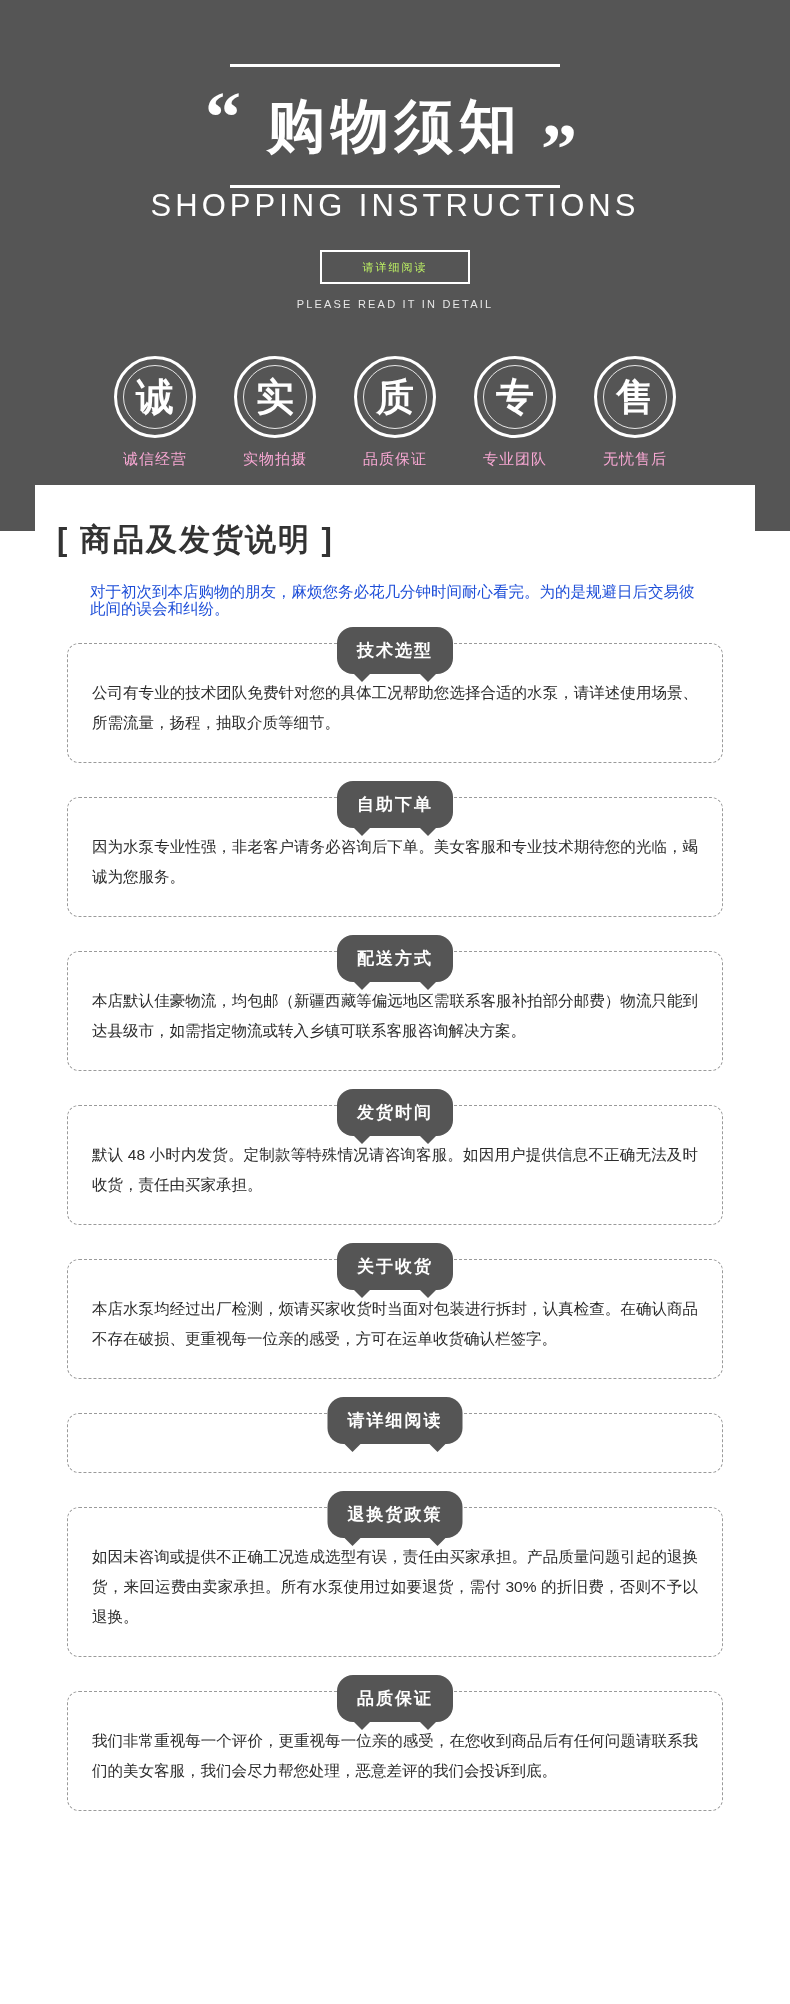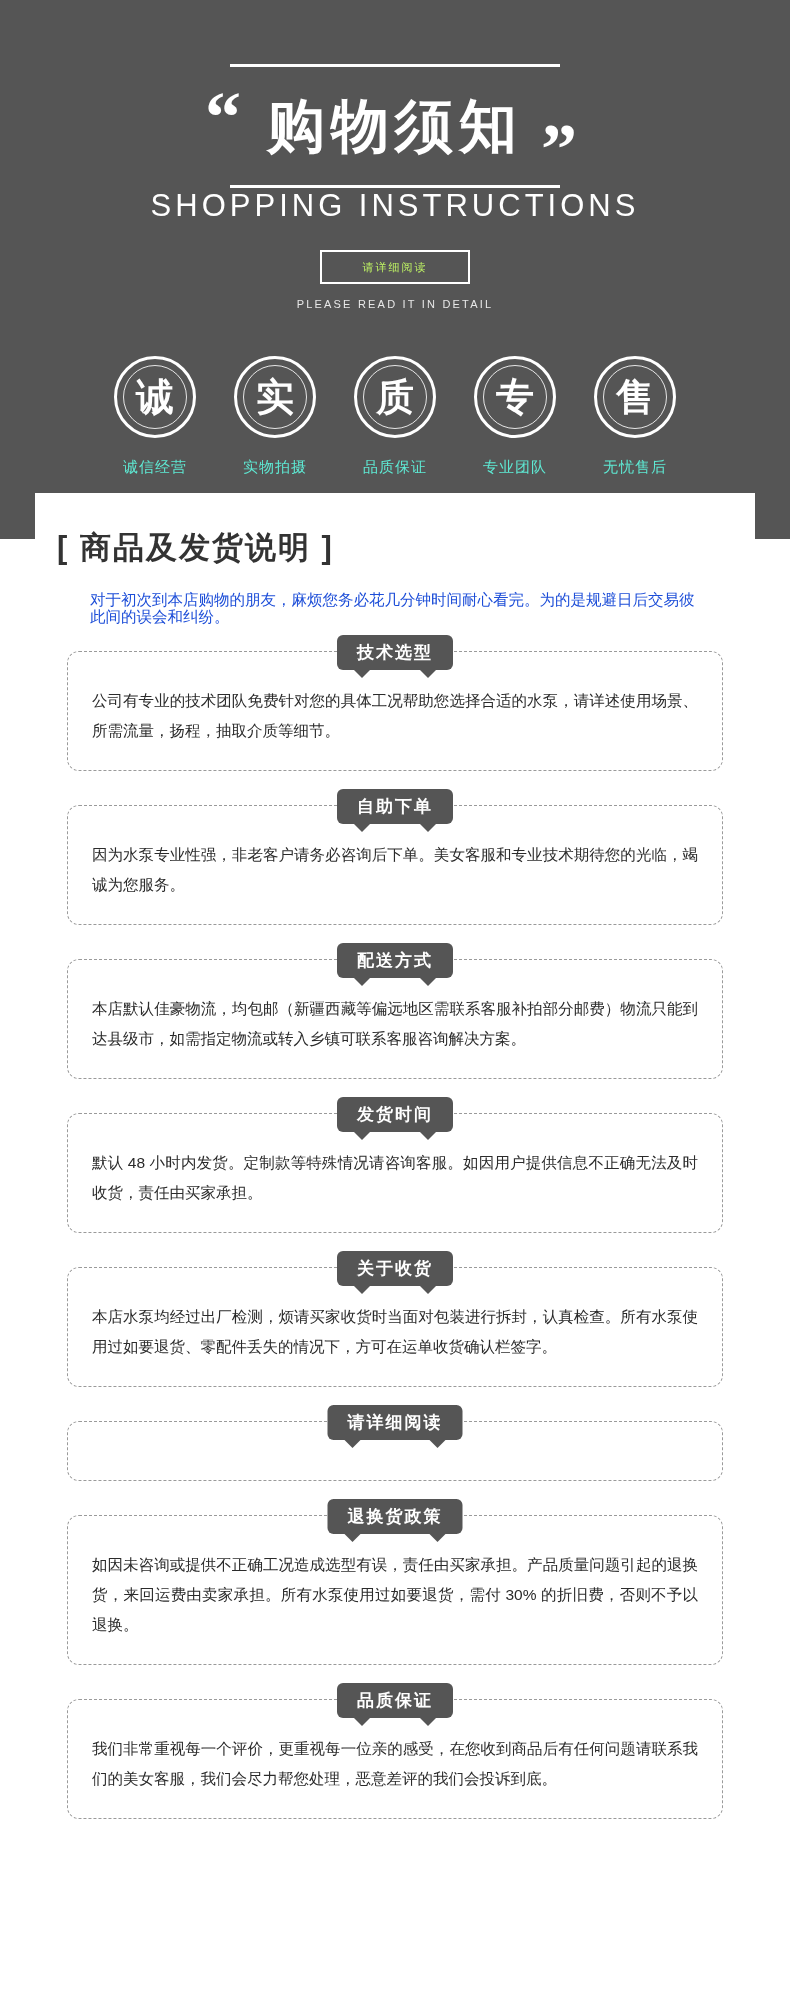--- a/index.html
+++ b/index.html
@@ -115,22 +115,22 @@
   }
   .badge-char {
     position: relative;
     z-index: 2;
     font-size: 38px;
     font-weight: bold;
     color: #ffffff;
     line-height: 40px;
   }
   .badge-label {
-    margin-top: 20px;
-    color: #5eead4;
+    margin-top: 12px;
+    color: #f9a8d4;
     font-size: 15px;
     letter-spacing: 1px;
   }
   
   .card {
     position: relative;
     width: 720px;
     margin: -46px auto 0 auto;
     background: #ffffff;
     padding: 34px 22px 40px 22px;
@@ -163,22 +163,22 @@
   .sec-head {
     position: absolute;
     top: -17px;
     left: 50%;
     transform: translateX(-50%);
     background: #555555;
     color: #ffffff;
     font-size: 17px;
     font-weight: bold;
     letter-spacing: 2px;
-    padding: 6px 20px;
-    border-radius: 6px;
+    padding: 12px 20px;
+    border-radius: 16px;
     white-space: nowrap;
   }
   .sec-head::before, .sec-head::after {
     content: "";
     position: absolute;
     bottom: -8px;
     border-left: 9px solid transparent;
     border-right: 9px solid transparent;
     border-top: 9px solid #555555;
   }
@@ -270,21 +270,21 @@
         <div class="sec-body">本店默认佳豪物流，均包邮（新疆西藏等偏远地区需联系客服补拍部分邮费）物流只能到达县级市，如需指定物流或转入乡镇可联系客服咨询解决方案。</div>
       </div>
 
       <div class="section">
         <div class="sec-head">发货时间</div>
         <div class="sec-body">默认 48 小时内发货。定制款等特殊情况请咨询客服。如因用户提供信息不正确无法及时收货，责任由买家承担。</div>
       </div>
 
       <div class="section">
         <div class="sec-head">关于收货</div>
-        <div class="sec-body">本店水泵均经过出厂检测，烦请买家收货时当面对包装进行拆封，认真检查。所有水泵使用过如要退货、零配件丢失的情况下，方可在运单收货确认栏签字。</div>
+        <div class="sec-body">本店水泵均经过出厂检测，烦请买家收货时当面对包装进行拆封，认真检查。在确认商品不存在破损、更重视每一位亲的感受，方可在运单收货确认栏签字。</div>
       </div>
 
       <div class="section">
         <div class="sec-head">请详细阅读</div>
       </div>
 
       <div class="section">
         <div class="sec-head">退换货政策</div>
         <div class="sec-body">如因未咨询或提供不正确工况造成选型有误，责任由买家承担。产品质量问题引起的退换货，来回运费由卖家承担。所有水泵使用过如要退货，需付 30% 的折旧费，否则不予以退换。</div>
       </div>

